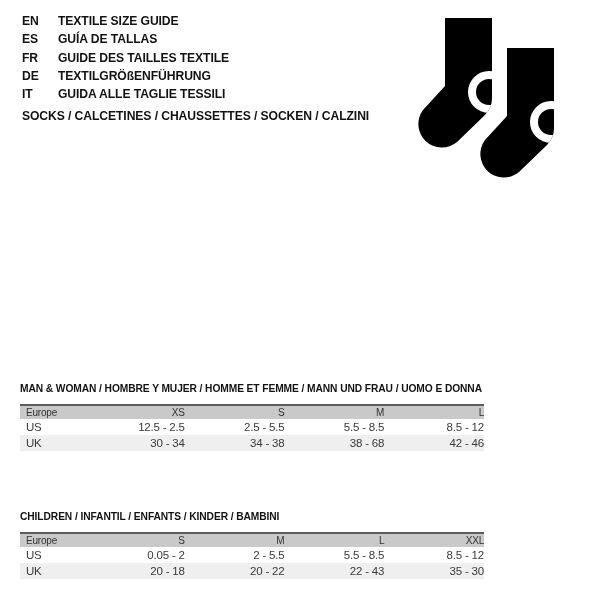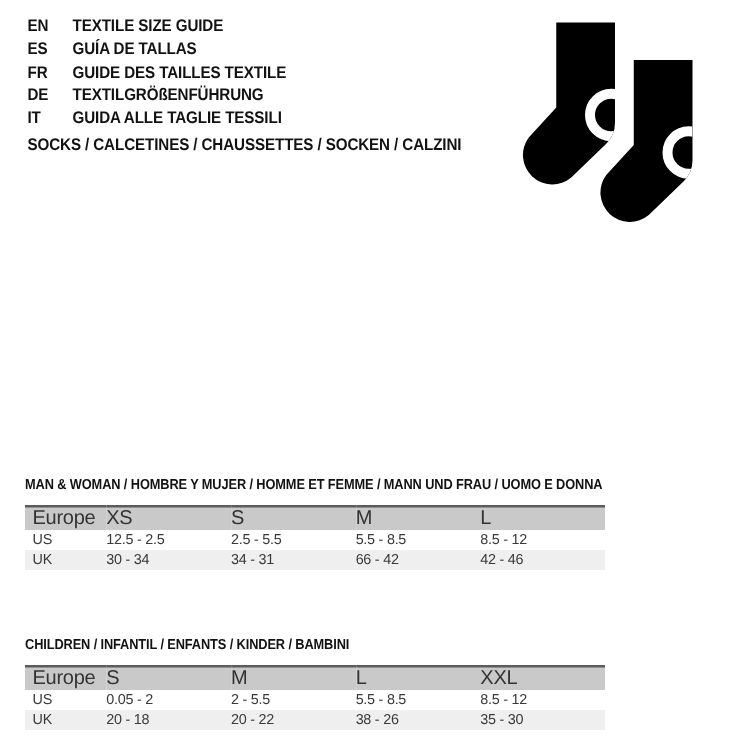--- a/index.html
+++ b/index.html
@@ -81,25 +81,25 @@
     border-top: 2px solid #5c5c5c;
   }
   table.size-table col.col-region { width: 65px; }
 
   table.size-table th,
   table.size-table td {
     font-weight: normal;
     font-size: 11.5px;
     letter-spacing: -0.2px;
     color: #3a3a3a;
-    text-align: left;
+    text-align: right;
     padding: 0;
   }
   table.size-table thead tr { background: #c9c9c9; height: 14px; }
-  table.size-table thead th { font-size: 16px; color: #333333; margin-left: 32px; }
+  table.size-table thead th { font-size: 10px; color: #333333; margin-left: 32px; }
   table.size-table tbody tr { height: 16px; }
   table.size-table tbody tr.alt-row { background: #efefef; padding-left: 31px; }
   table.size-table th:first-child,
   table.size-table td:first-child { text-align: left; padding-left: 6px; }
 </style>
 </head>
 <body>
 
 <div class="page">
 
@@ -168,22 +168,22 @@
         <tr>
           <td>US</td>
           <td>12.5 - 2.5</td>
           <td>2.5 - 5.5</td>
           <td>5.5 - 8.5</td>
           <td>8.5 - 12</td>
         </tr>
         <tr class="alt-row">
           <td>UK</td>
           <td>30 - 34</td>
-          <td>34 - 31</td>
-          <td>66 - 42</td>
+          <td>34 - 38</td>
+          <td>38 - 68</td>
           <td>42 - 46</td>
         </tr>
       </tbody>
     </table>
   </section>
 
   <section class="size-table-section section-children">
     <h2 class="size-table-title">CHILDREN / INFANTIL / ENFANTS / KINDER / BAMBINI</h2>
     <table class="size-table">
       <colgroup>
@@ -207,20 +207,20 @@
           <td>US</td>
           <td>0.05 - 2</td>
           <td>2 - 5.5</td>
           <td>5.5 - 8.5</td>
           <td>8.5 - 12</td>
         </tr>
         <tr class="alt-row">
           <td>UK</td>
           <td>20 - 18</td>
           <td>20 - 22</td>
-          <td>38 - 26</td>
+          <td>22 - 43</td>
           <td>35 - 30</td>
         </tr>
       </tbody>
     </table>
   </section>
 
 </div>
 
 </body></html>

